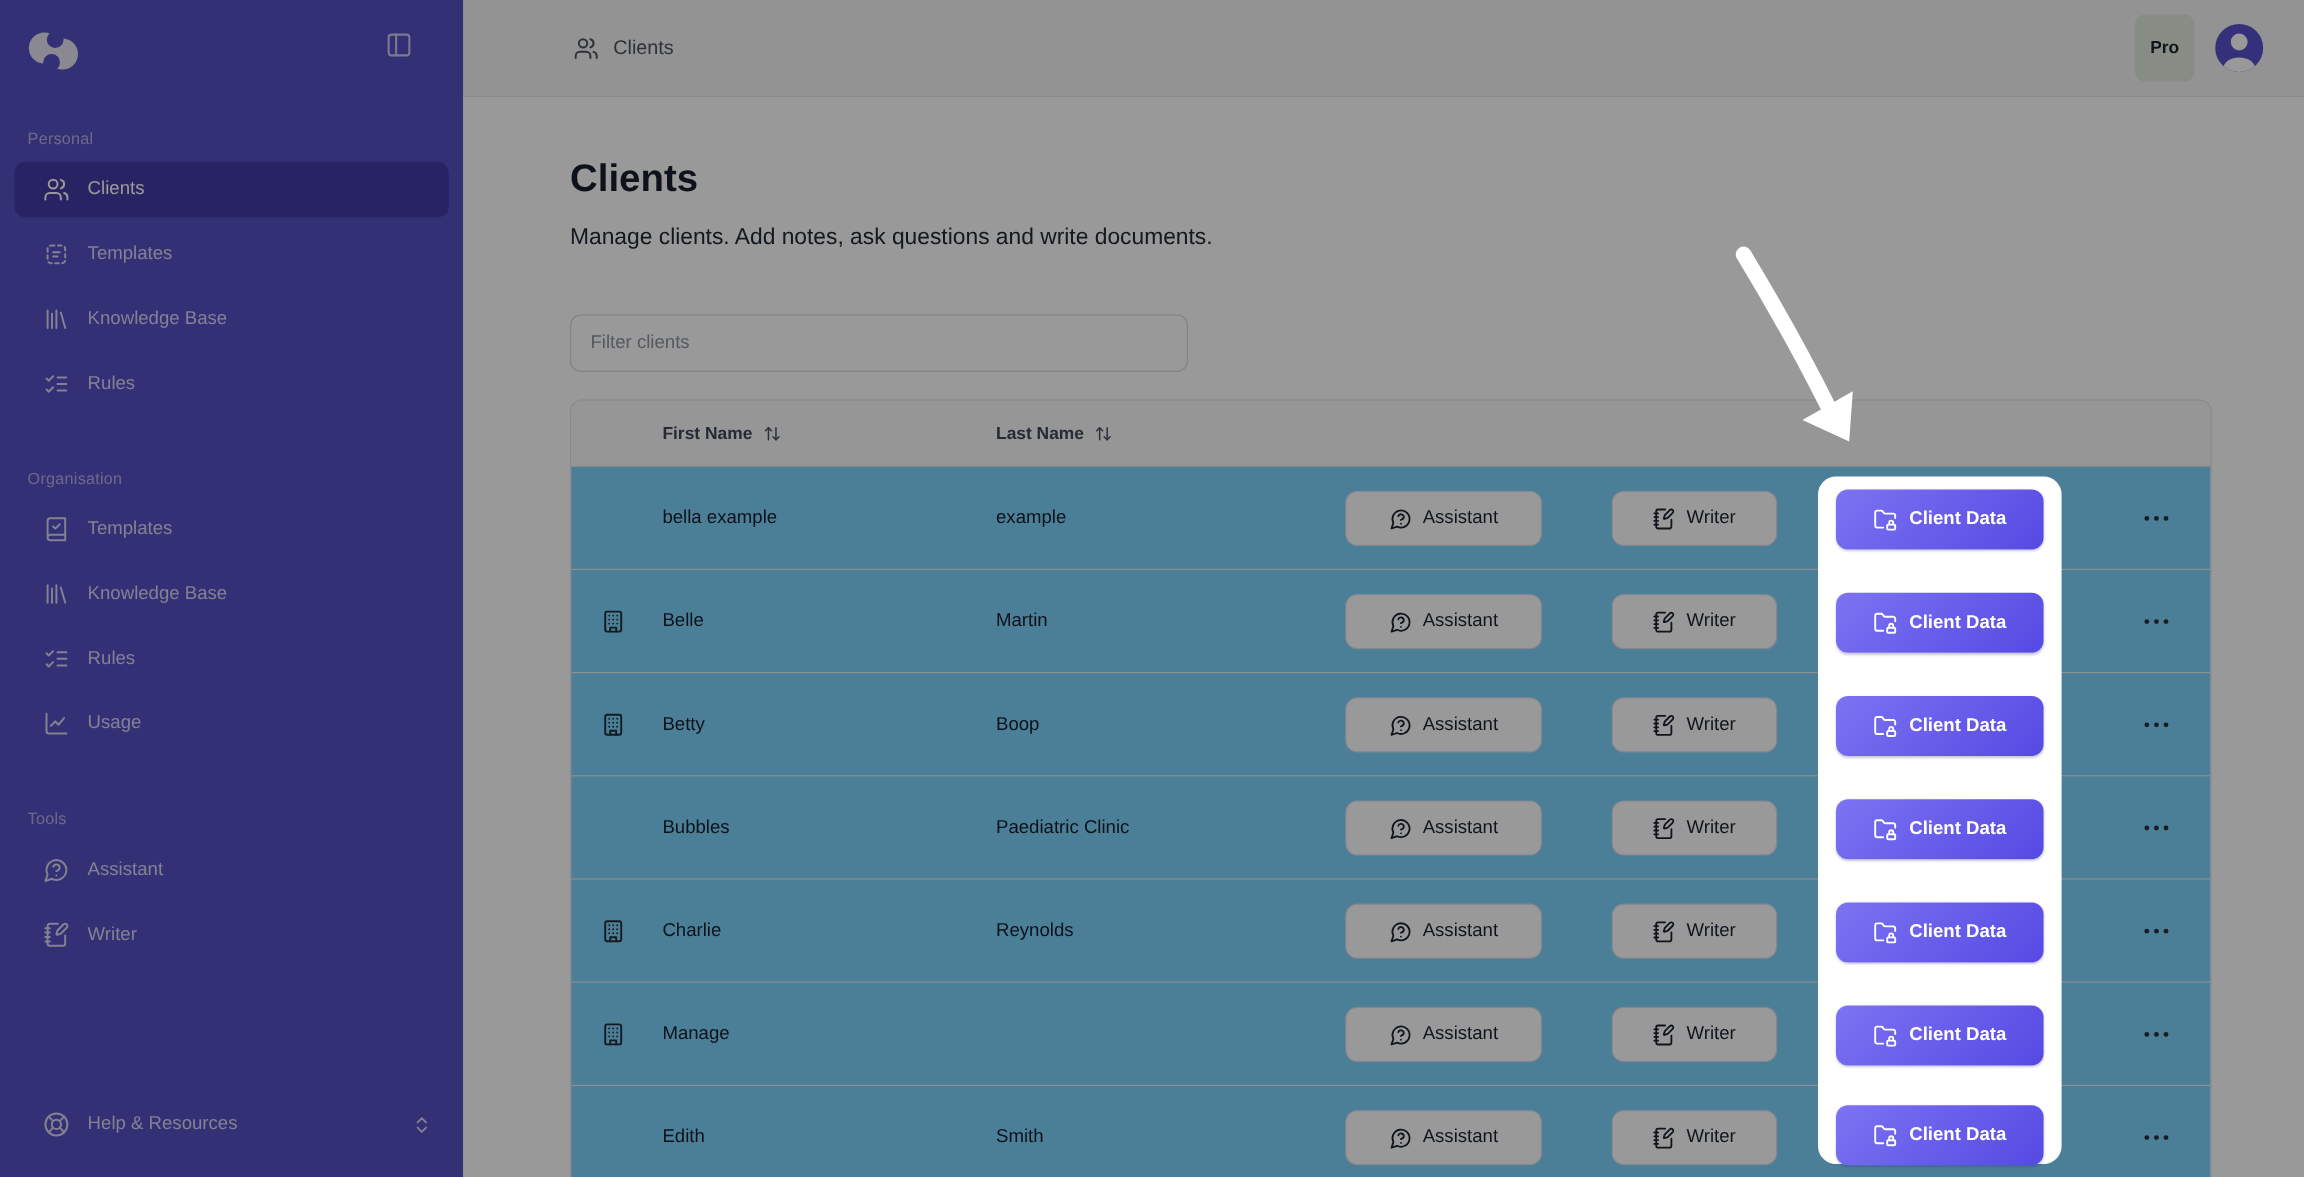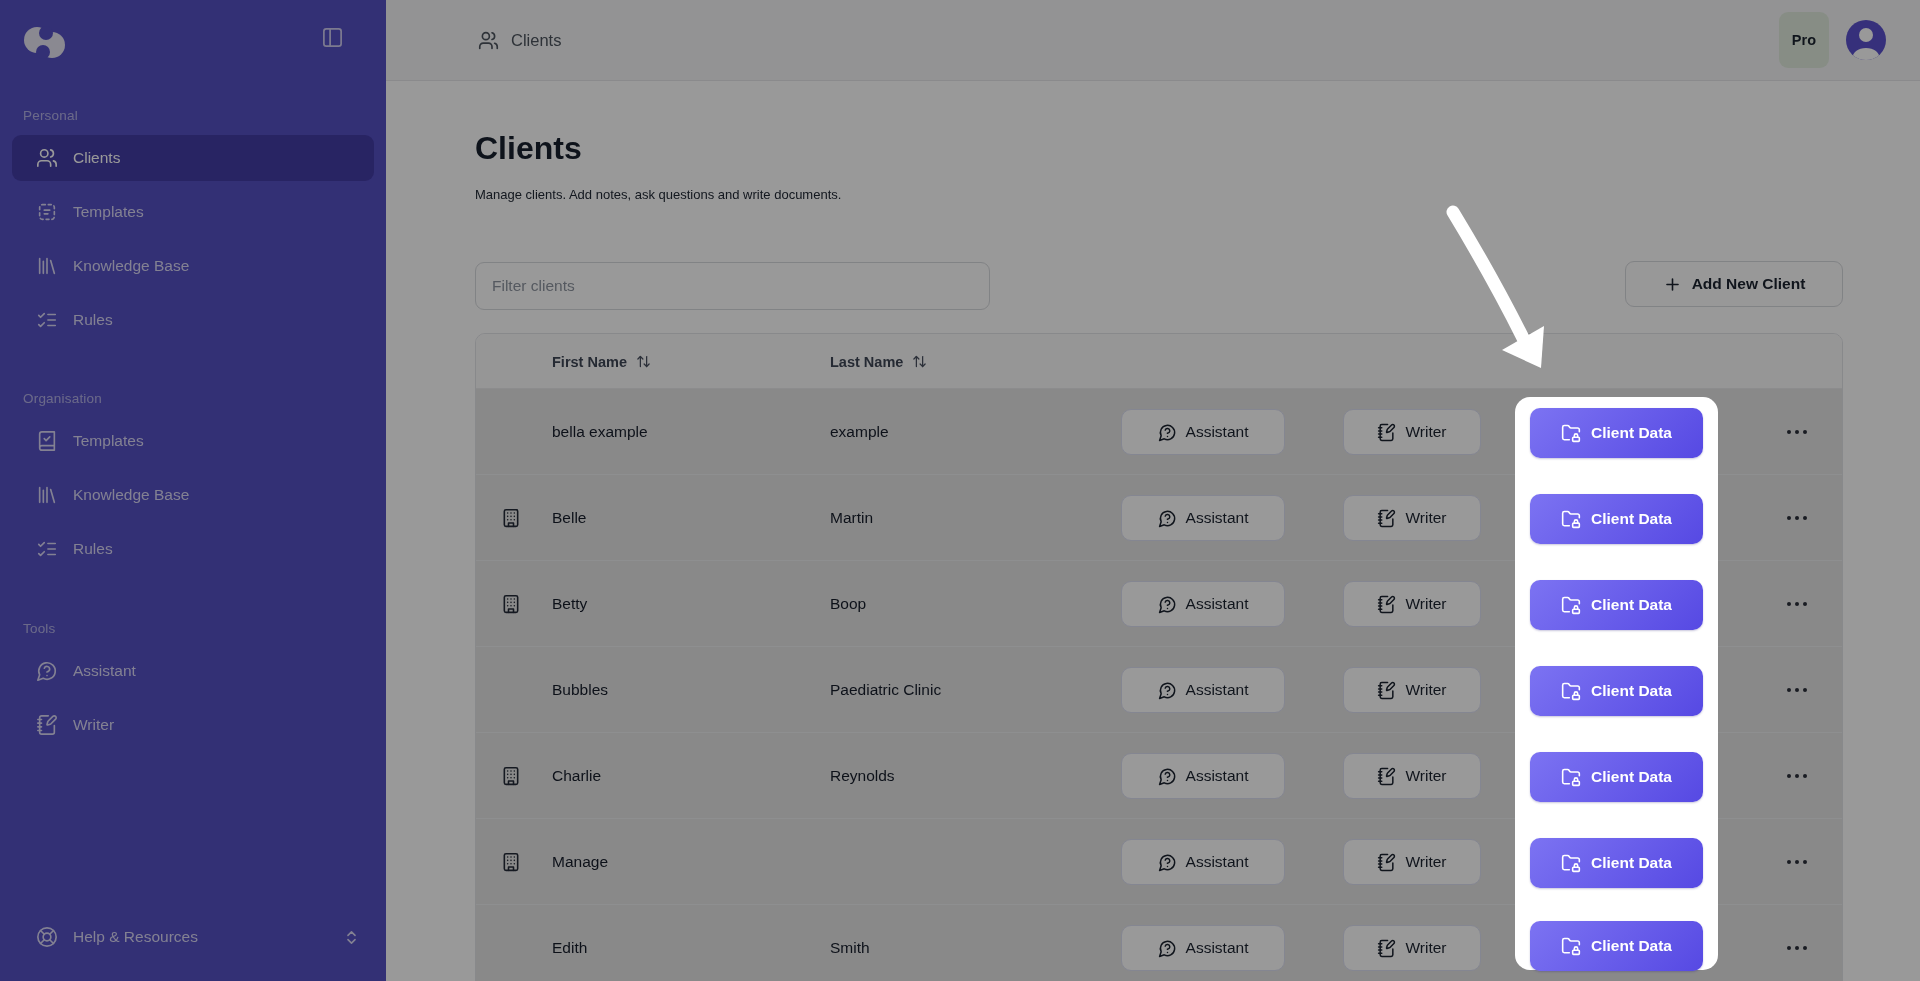--- a/index.html
+++ b/index.html
@@ -33,38 +33,38 @@
   .crumb { display: flex; align-items: center; gap: 12px; color: #4D545E; font-size: 16.5px; }
   .topbar .grow { flex: 1; }
   .pro-badge { background: #E2ECDE; color: #1B2430; font-size: 14.5px; font-weight: bold;
                padding: 20px 13px; border-radius: 9px; margin-right: 17px; }
   .avatar { width: 40px; height: 40px; border-radius: 50%; background: #5B51CE; overflow: hidden;
             display: flex; align-items: flex-end; justify-content: center; cursor: pointer; }
 
   
   .content { position: absolute; left: 386px; top: 81px; right: 0; bottom: 0; background: #FFFFFF; z-index: 1; }
   .page-title { position: absolute; left: 89px; top: 49px; font-size: 32px; font-weight: bold; color: #18202E; }
-  .page-sub { position: absolute; left: 89px; top: 106px; font-size: 13px; color: #222A36; }
+  .page-sub { position: absolute; left: 89px; top: 106px; font-size: 19px; color: #222A36; }
   .filter-input { position: absolute; left: 89px; top: 181px; width: 515px; height: 48px;
                   border: 1px solid #D8DADE; border-radius: 9px; padding: 0 16px; font-size: 15.5px;
                   color: #14532d; background: #fff; font-family: "Liberation Sans", sans-serif; }
   .filter-input::placeholder { color: #8E95A0; }
   .add-btn { position: absolute; left: 1239px; top: 180px; width: 218px; height: 46px;
              border: 1px solid #D8DADE; border-radius: 9px; background: #FDFDFD; display: flex;
              align-items: center; justify-content: center; gap: 10px; font-size: 15.5px; font-weight: bold;
              color: #1C2330; cursor: pointer; }
 
   
   .table { position: absolute; left: 89px; top: 252px; width: 1368px; height: 738px;
            border: 1px solid #E3E4E8; border-radius: 10px 10px 0 0; overflow: hidden; background: #fff; }
   .thead { position: relative; height: 55px; background: #FAFAFB; border-bottom: 1px solid #E9EAEC; }
   .th { position: absolute; top: 0; height: 55px; display: flex; align-items: center; gap: 9px;
         font-size: 14.5px; color: #3F4756; font-weight: bold; cursor: pointer; }
   .th .sort { color: #4A5160; display: flex; }
-  .trow { position: relative; height: 86px; border-bottom: 1px solid #EDEEF0; background: #e5e5e5; }
+  .trow { position: relative; height: 86px; border-bottom: 1px solid #EDEEF0; background: #7dd3fc; }
   .trow:last-child { border-bottom: none; }
   .cell-orgicon { position: absolute; left: 25px; top: 33px; width: 20px; height: 20px; color: #242B38; }
   .cell-first { position: absolute; left: 76px; top: 0; height: 100%; display: flex; align-items: center;
                 font-size: 15.5px; color: #161D2B; }
   .cell-last  { position: absolute; left: 354px; top: 0; height: 100%; display: flex; align-items: center;
                 font-size: 15.5px; color: #161D2B; }
   .row-btn { position: absolute; top: 20px; height: 46px; border: 1px solid #DCDFF2; border-radius: 10px;
              background: #fff; display: flex; align-items: center; justify-content: center; gap: 9px;
              font-size: 15.5px; font-weight: 500; color: #1C2330; cursor: pointer;
              font-family: "Liberation Sans", sans-serif; }
@@ -180,20 +180,29 @@
             <svg width="22" height="22" viewBox="0 0 24 24" fill="none" stroke="currentColor" stroke-width="1.8" stroke-linecap="round" stroke-linejoin="round">
               <path d="m3 17 2 2 4-4"></path>
               <path d="m3 7 2 2 4-4"></path>
               <path d="M13 6h8"></path>
               <path d="M13 12h8"></path>
               <path d="M13 18h8"></path>
             </svg>
           </span>
           <span>Rules</span>
         </div>
+        <div class="sb-item">
+          <span class="ic">
+            <svg width="22" height="22" viewBox="0 0 24 24" fill="none" stroke="currentColor" stroke-width="1.8" stroke-linecap="round" stroke-linejoin="round">
+              <path d="M3 3v16a2 2 0 0 0 2 2h16"></path>
+              <path d="m7 14 4-4 3 3 5-6"></path>
+            </svg>
+          </span>
+          <span>Usage</span>
+        </div>
         <div class="sb-section-label sb-label-tools">Tools</div>
         <div class="sb-item">
           <span class="ic">
             <svg width="22" height="22" viewBox="0 0 24 24" fill="none" stroke="currentColor" stroke-width="1.8" stroke-linecap="round" stroke-linejoin="round">
               <path d="M7.9 20A9 9 0 1 0 4 16.1L2 22z"></path>
               <path d="M9.09 9a3 3 0 0 1 5.83 1c0 2-3 3-3 3"></path>
               <path d="M12 17h.01"></path>
             </svg>
           </span>
           <span>Assistant</span>
@@ -250,28 +259,20 @@
         </svg>
     </span>
   </header>
 
   <main class="content">
     <h1 class="page-title">Clients</h1>
     <p class="page-sub">Manage clients. Add notes, ask questions and write documents.</p>
 
     <input class="filter-input" type="text" placeholder="Filter clients" style="">
 
-    <button class="add-btn">
-      <span>
-        <svg width="19" height="19" viewBox="0 0 24 24" fill="none" stroke="#1C2330" stroke-width="2" stroke-linecap="round">
-            <path d="M5 12h14M12 5v14"></path>
-          </svg>
-      </span>
-      <span>Add New Client</span>
-    </button>
 
     <div class="table">
       <div class="thead">
         <div class="th" style="left:76px">
           <span>First Name</span>
           <span class="sort">
             <svg width="15" height="15" viewBox="0 0 24 24" fill="none" stroke="currentColor" stroke-width="2" stroke-linecap="round" stroke-linejoin="round">
                 <path d="m21 16-4 4-4-4"></path>
                 <path d="M17 20V4"></path>
                 <path d="m3 8 4-4 4 4"></path>

